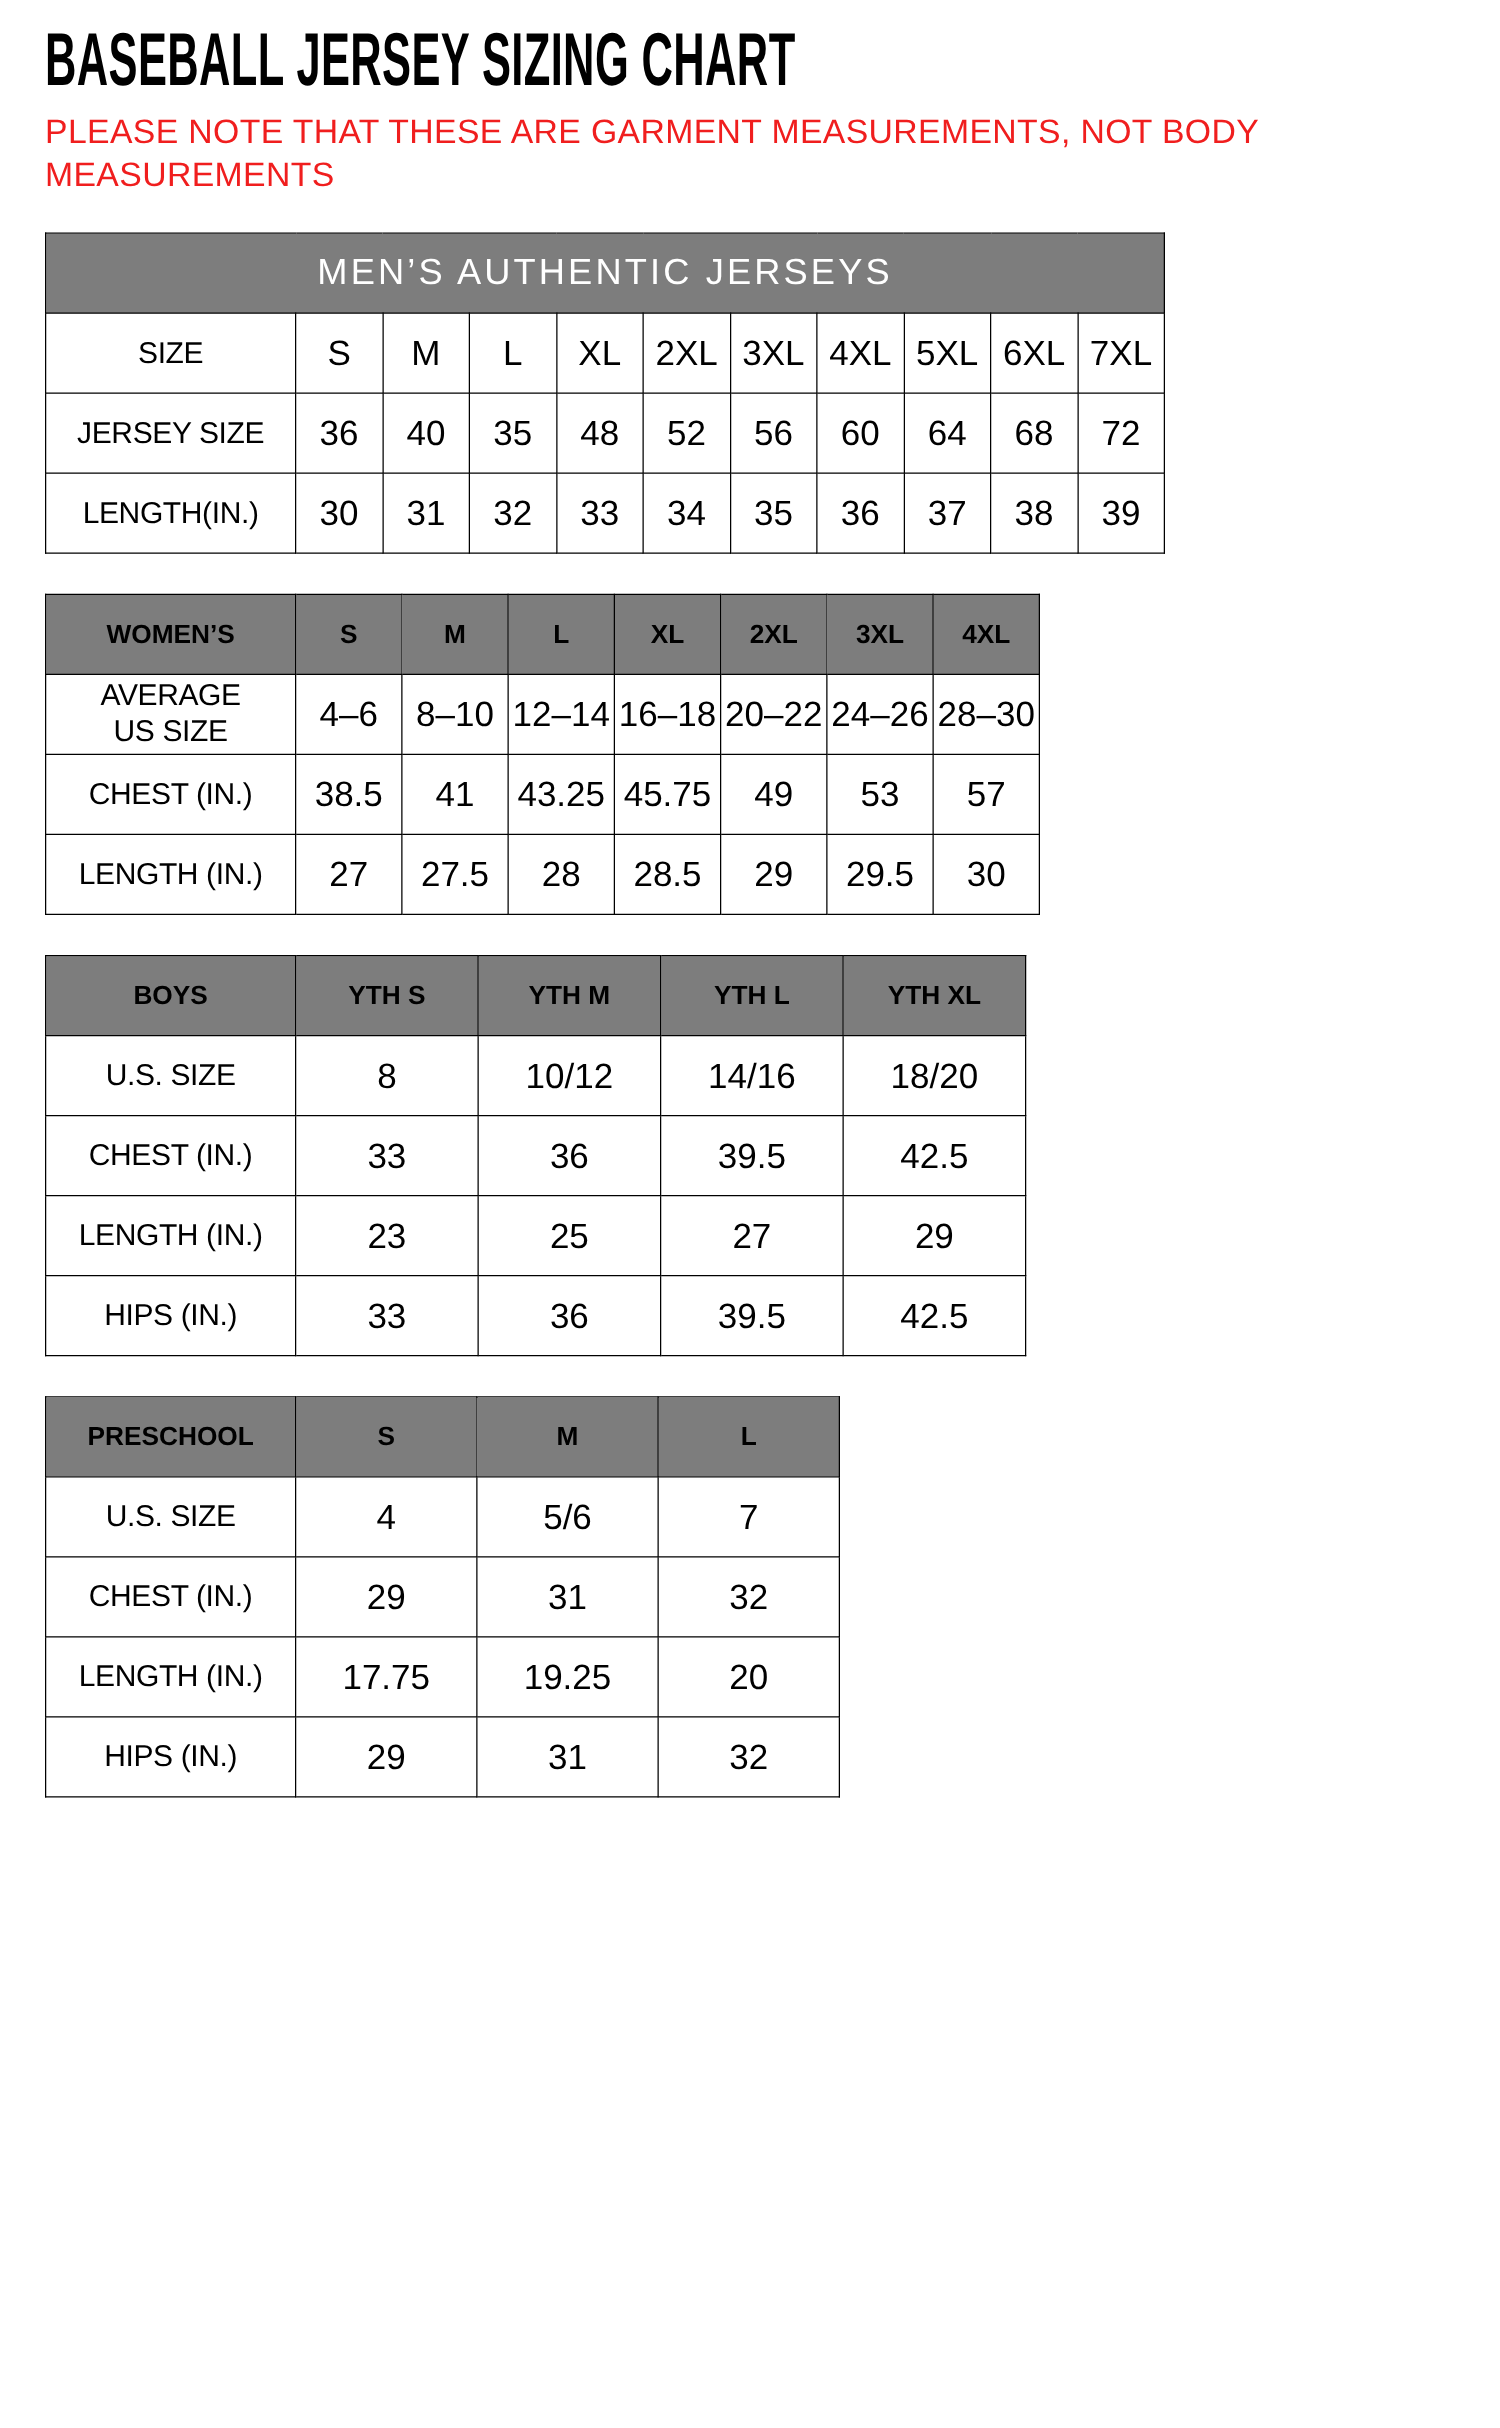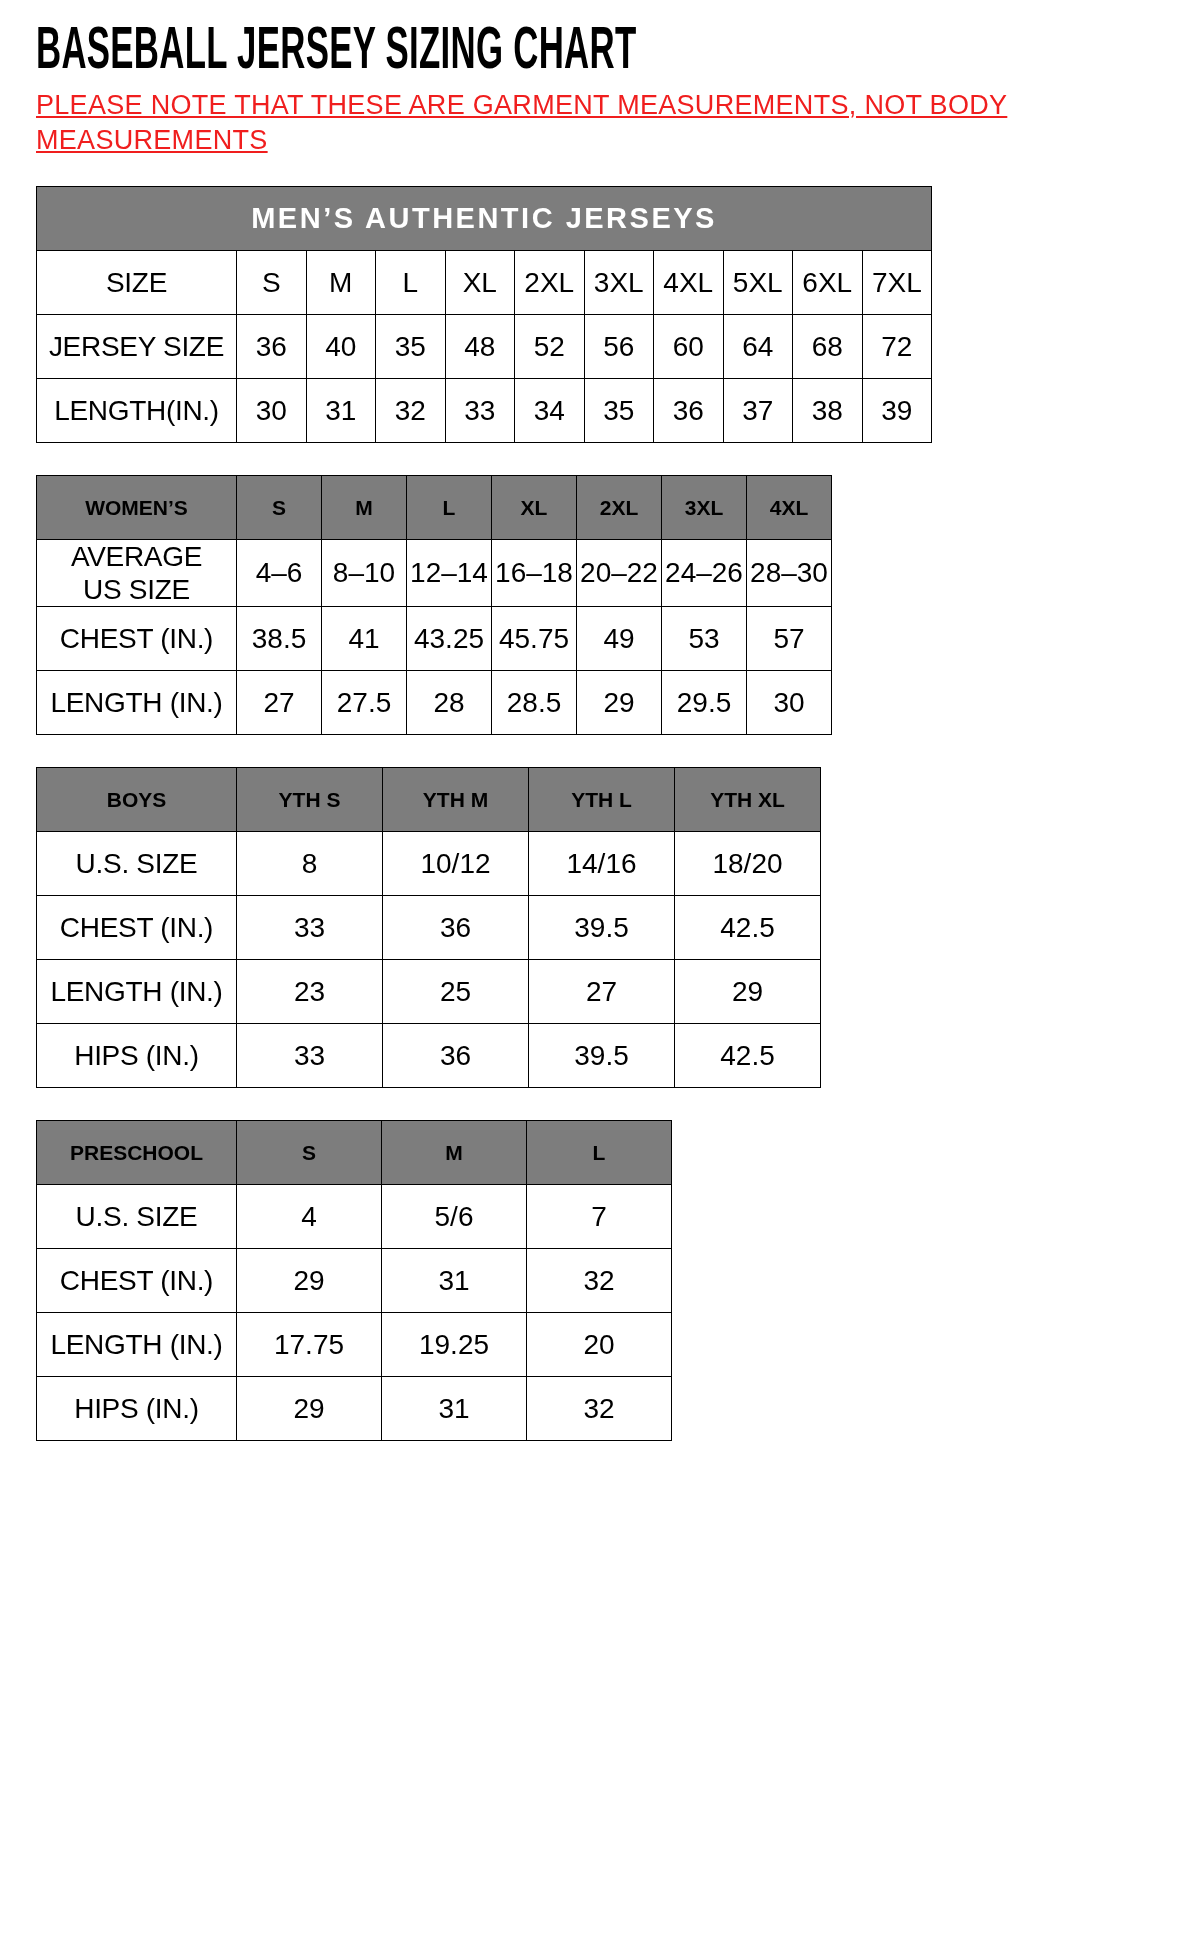--- a/index.html
+++ b/index.html
@@ -20,21 +20,20 @@
     color: #000;
   }
 
   .note {
     margin: 2px 0 28px 0;
     color: var(--red, #f01e1e);
     font-size: 27px;
     line-height: 1.3;
     white-space: pre-line;
     letter-spacing: 0.3px;
-    text-decoration: underline;
   }
 
   table.tbl {
     border-collapse: collapse;
     table-layout: fixed;
     margin: 0 0 32px 0;
   }
   #mens { width: 895px; }
   #womens { width: 795px; }
   #boys { width: 784px; }
@@ -54,30 +53,30 @@
     padding: 0 2px;
     font-size: 28px;
     font-weight: 400;
     overflow: hidden;
   }
   .tbl .caption {
     background: var(--gray, #7d7d7d);
     color: #fff;
     font-size: 29px;
     letter-spacing: 2.5px;
-    font-weight: 700;
+    font-weight: 400;
   }
   .tbl .hdr {
     background: var(--gray, #7d7d7d);
     color: #000000;
     font-size: 21px;
     font-weight: 700;
   }
   .tbl .lbl {
-    font-size: 28px;
+    font-size: 24px;
     letter-spacing: -0.3px;
     white-space: pre-line;
     line-height: 1.18;
   }
 
   .footer {
     position: absolute;
     left: 36px;
     top: 1886px;
     margin: 0;

